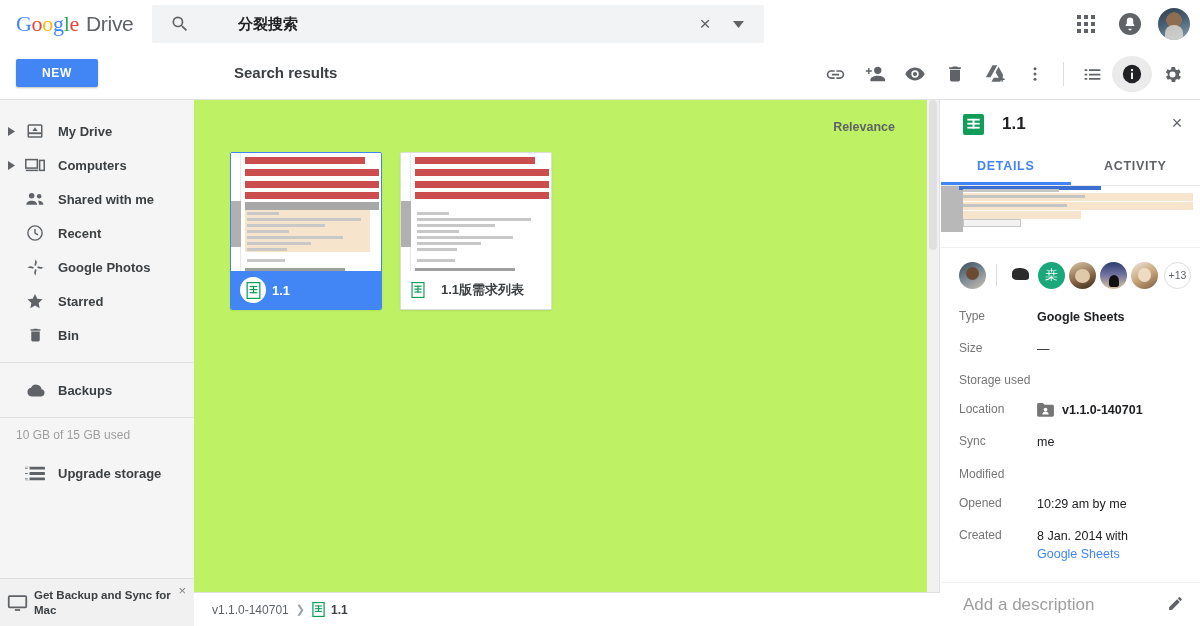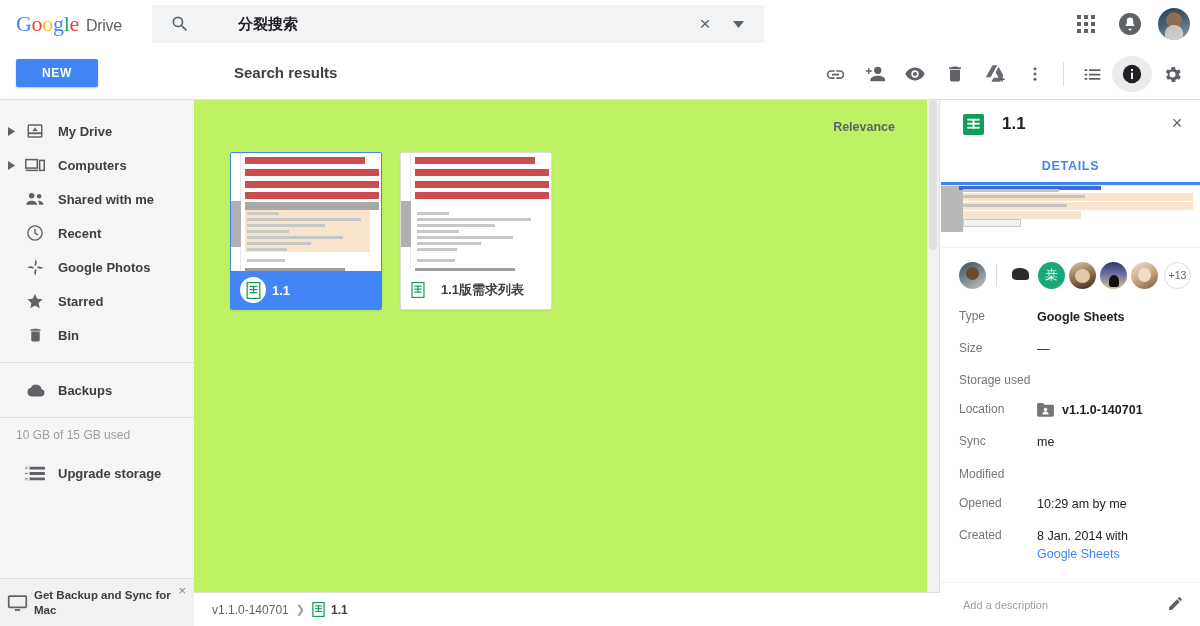--- a/index.html
+++ b/index.html
@@ -17,21 +17,21 @@
     background: #fff; display: flex; align-items: center;
   }
   .logo {
     position: absolute; left: 16px; top: 11px;
     font-size: 22px; letter-spacing: -0.3px; white-space: nowrap;
   }
   .logo span { font-family: "Liberation Serif", serif; }
   .logo .g1 { color: #4285f4; } .logo .o1 { color: #ea4335; }
   .logo .o2 { color: #fbbc05; } .logo .g2 { color: #4285f4; }
   .logo .l  { color: #34a853; } .logo .e  { color: #ea4335; }
-  .logo .drive { color: #5f6368; font-family: "Liberation Sans", sans-serif; margin-left: 7px; font-size: 16px; }
+  .logo .drive { color: #5f6368; font-family: "Liberation Sans", sans-serif; margin-left: 7px; font-size: 21px; }
 
   .searchbar {
     position: absolute; left: 152px; top: 5px; width: 612px; height: 38px;
     background: #f1f3f4; border-radius: 2px; display: flex; align-items: center;
   }
   .search-icon { width: 20px; height: 20px; margin-left: 18px; flex: 0 0 auto; }
   .search-input {
     flex: 1 1 auto; border: none; background: transparent; outline: none;
     font-family: "Liberation Sans", sans-serif; font-size: 15px; color: #202124;
     margin-left: 48px; font-weight: bold;
@@ -216,21 +216,21 @@
   .dt-muted { color: #9e9e9e; font-weight: normal; }
   .dt-link { color: #4285f4; cursor: pointer; }
   .dt-v.loc { display: flex; align-items: center; }
   .loc-name { font-weight: bold; margin-left: 8px; font-size: 12.5px; }
   .hl-box { display: inline-block; border: 2px solid #e81313; padding: 2px 5px; margin: -3px 0 0 -5px; }
 
   .dt-desc {
     position: absolute; left: 0; bottom: 0; width: 259px; height: 44px;
     display: flex; align-items: center; border-top: 1px solid #f0f0f0; background: #fff;
   }
-  .dt-desc-txt { font-size: 11px; color: #9e9e9e; margin-left: 22px; cursor: text; }
+  .dt-desc-txt { font-size: 17px; color: #9e9e9e; margin-left: 22px; cursor: text; }
   .dt-pencil { position: absolute; right: 16px; top: 12px; cursor: pointer; }
   svg { display: block; }
 </style>
 </head>
 <body>
 
 <div class="app">
 
   <div class="header">
     <div class="logo">
@@ -595,20 +595,21 @@
             <rect x="4.5" y="13.4" width="13" height="1.9" fill="#fff"></rect>
             <rect x="10" y="5" width="2" height="10.3" fill="#fff"></rect>
           </svg>
       </span>
       <span class="dt-title">1.1</span>
       <span class="dt-close">×</span>
     </div>
 
     <div class="dt-tabs">
       <div class="dt-tab active">DETAILS</div>
+      <div class="dt-tab">ACTIVITY</div>
     </div>
 
     <div class="dt-preview">
       <div class="pv-leftcol"></div>
       <div class="pv-bluebar"></div>
       <div class="pv-tan" style="top:7px;  width:230px; height:8px;"></div>
       <div class="pv-tan" style="top:16px; width:230px; height:8px;"></div>
       <div class="pv-tan" style="top:25px; width:118px; height:8px;"></div>
       <div class="pv-line" style="left:22px; top:3px;  width:96px;"></div>
       <div class="pv-line" style="left:22px; top:9px;  width:122px;"></div>

